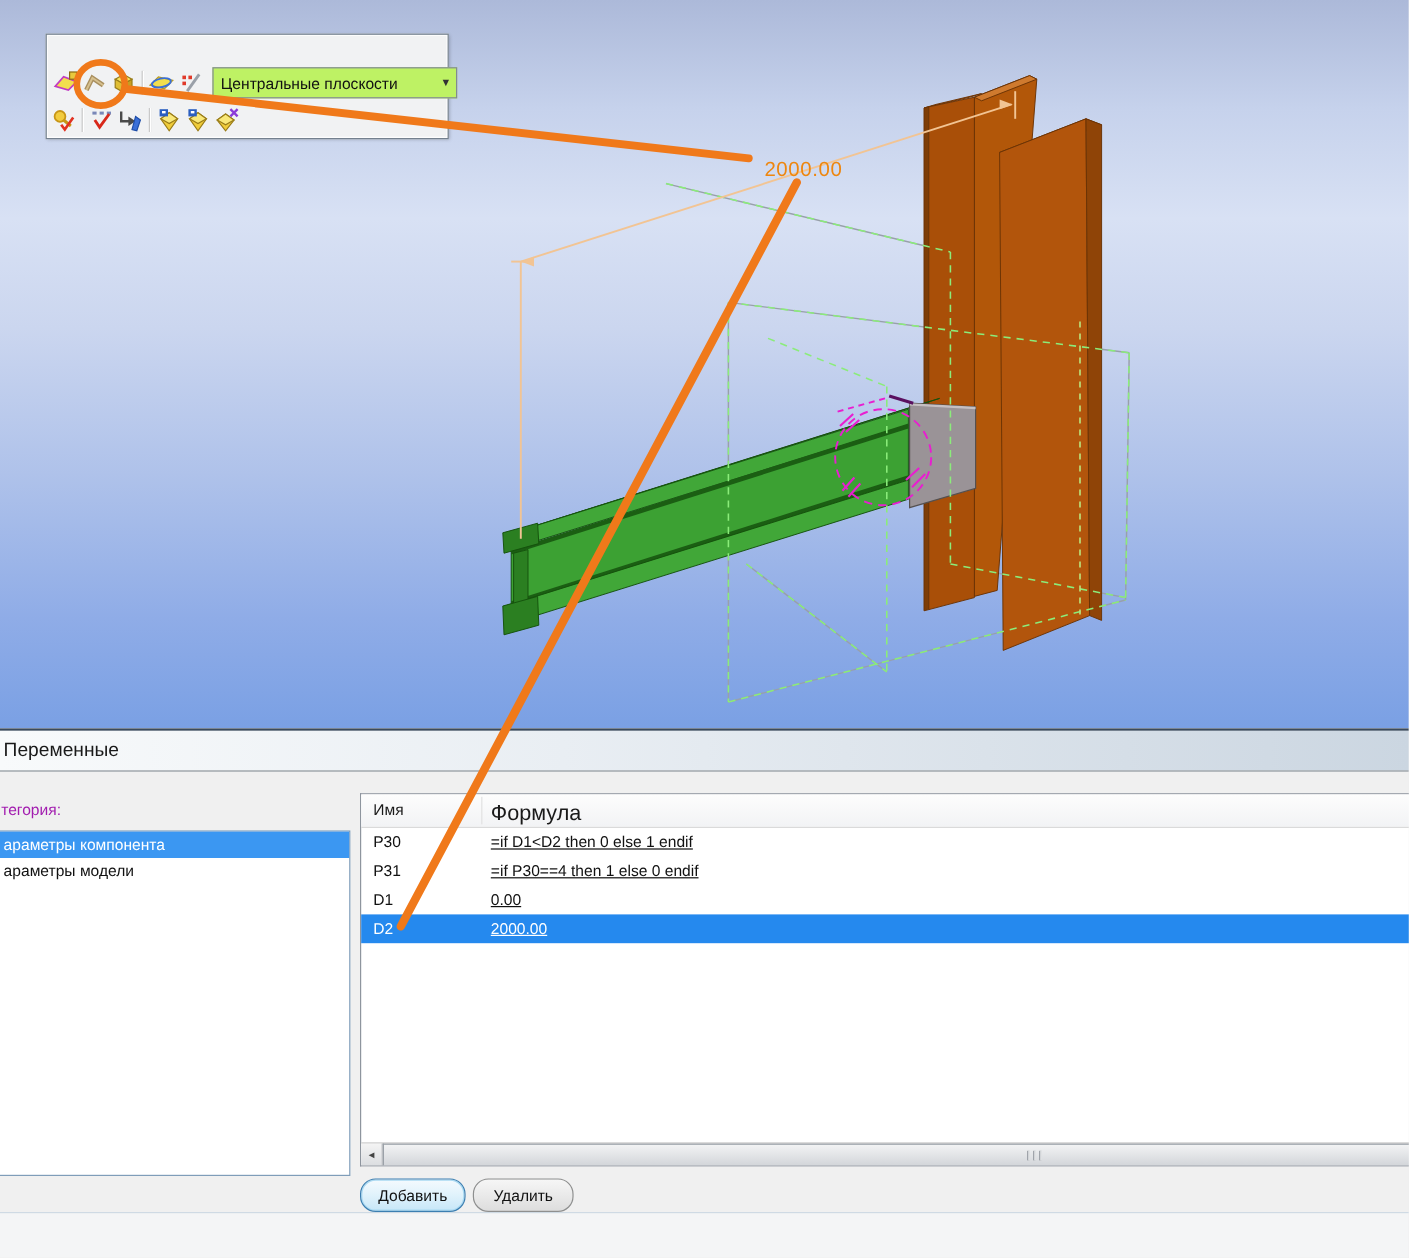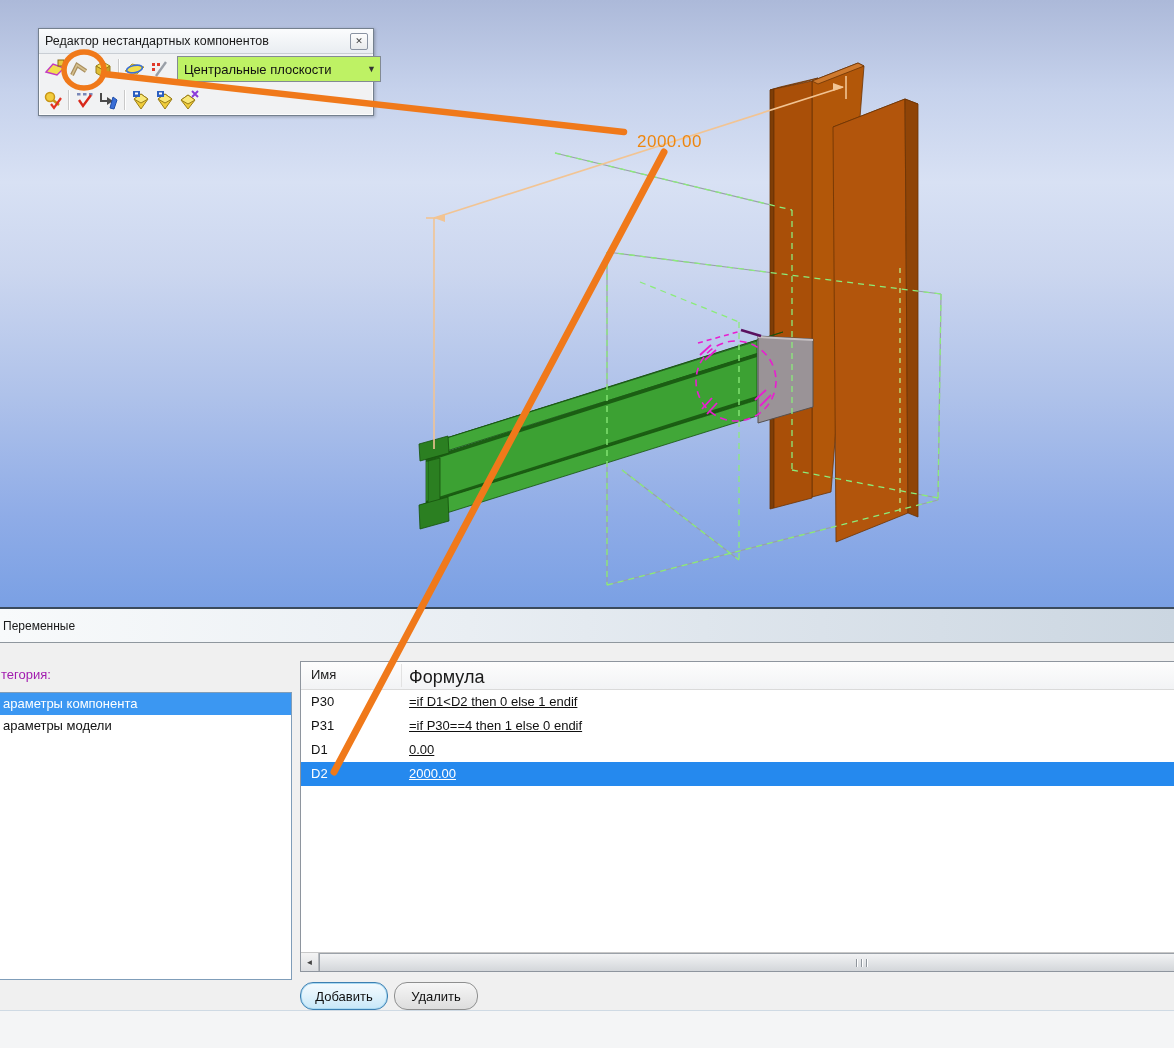--- a/index.html
+++ b/index.html
@@ -23,21 +23,21 @@
   .tsep{width:1px;height:20px;background:#C9C9C9;border-right:1px solid #FFFFFF;margin:0 3px;}
   .combo{width:192px;height:24px;border:1px solid #828A93;background:#bef264;display:flex;
     align-items:center;padding:0 4px 0 6px;font-size:13px;color:#111;justify-content:space-between;}
   .combo .arrow{font-size:9px;color:#333;}
   
   #panel{position:absolute;left:0;top:607px;width:1174px;height:441px;background:#F0F0F0;}
   #panel .topline{position:absolute;left:0;top:0;width:100%;height:2px;background:#3A4A5C;}
   #panel .phead{position:absolute;left:0;top:2px;width:100%;height:33px;
     background:linear-gradient(90deg,#F8FAFB 0%,#E9EEF3 40%,#CBD6E1 100%);
     border-bottom:1px solid #8F979E;display:flex;align-items:center;}
-  #panel .phead span{font-size:12px;color:#1A1A1A;margin-left:3px;}
+  #panel .phead span{font-size:16px;color:#1A1A1A;margin-left:3px;}
   .catlabel{position:absolute;left:1px;top:60px;font-size:13px;color:#a21caf;}
   .listbox{position:absolute;left:-8px;top:85px;width:298px;height:286px;background:#FFFFFF;
     border:1px solid #7F9DB9;}
   .listbox .item{height:22px;line-height:22px;font-size:13px;color:#111;padding-left:10px;white-space:nowrap;}
   .listbox .item.sel{background:#3B97F2;color:#FFFFFF;}
   .tablebox{position:absolute;left:300px;top:54px;width:880px;height:311px;background:#FFFFFF;
     border:1px solid #8E959E;border-right:none;box-sizing:border-box;}
   .thead{position:relative;height:27px;background:linear-gradient(180deg,#FDFDFD,#F2F3F5);
     border-bottom:1px solid #DADADA;}
   .thead .c1{position:absolute;left:10px;top:5px;font-size:13px;color:#1A1A1A;}
@@ -196,24 +196,20 @@
       </div>
     </div>
   </div>
 
   <div class="btn add">Добавить</div>
   <div class="btn del">Удалить</div>
   <div class="bstrip"></div>
 </div>
 
 <div id="editorwin">
-  <div class="titlebar">
-    <span class="title">Редактор нестандартных компонентов</span>
-    <span class="closebtn">✕</span>
-  </div>
   <div class="toolrow" style="top:26px;left:4px;">
     <span class="tbi">
       <svg width="22" height="22">
           <polygon points="2,14 9,6 20,10 13,17" fill="#F2DE4E" stroke="#C23BC2" stroke-width="1.4"></polygon>
           <rect x="14" y="2" width="6" height="6" fill="#E8C83C" stroke="#8A6A10"></rect>
         </svg>
     </span>
     <span class="tbi">
       <svg width="22" height="22">
           <polyline points="4,17 9,7 18,13" fill="none" stroke="#A98F5F" stroke-width="4"></polyline>

